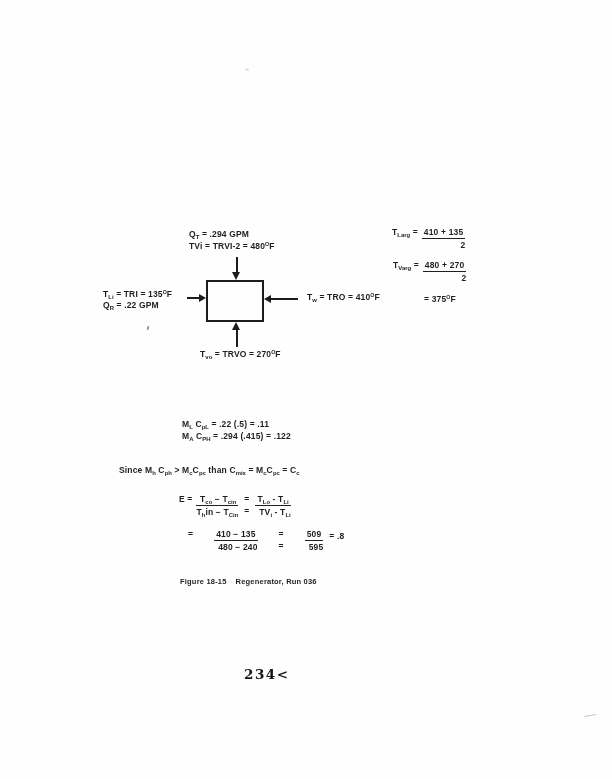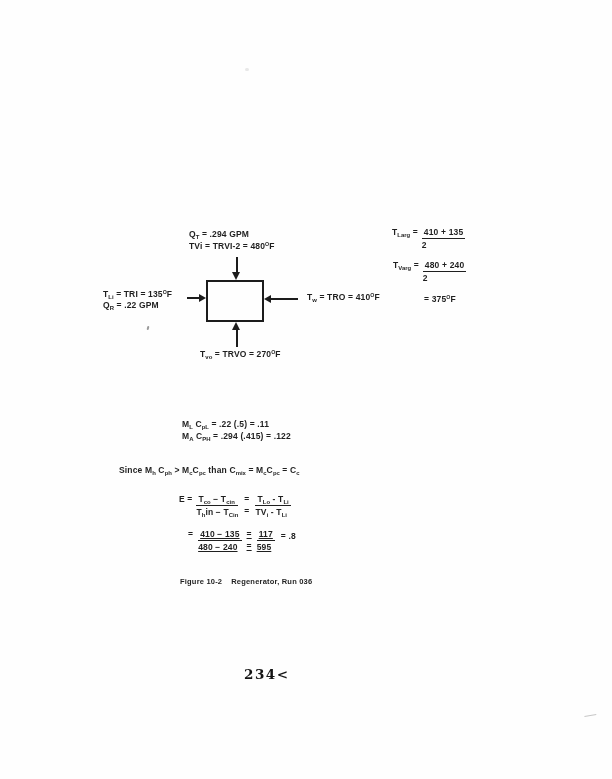--- a/index.html
+++ b/index.html
@@ -18,26 +18,26 @@
   .shaft-v{width:1.6px;background:#1c1c1c;}
   .shaft-h{height:1.6px;background:#1c1c1c;}
   .head{width:0;height:0;}
   .head-down{border-left:4px solid transparent;border-right:4px solid transparent;border-top:8px solid #1c1c1c;}
   .head-up{border-left:4px solid transparent;border-right:4px solid transparent;border-bottom:8px solid #1c1c1c;}
   .head-right{border-top:4px solid transparent;border-bottom:4px solid transparent;border-left:7px solid #1c1c1c;}
   .head-left{border-top:4px solid transparent;border-bottom:4px solid transparent;border-right:7px solid #1c1c1c;}
   
   .mrow{display:flex;align-items:flex-start;font-size:8.5px;font-weight:700;letter-spacing:.15px;white-space:nowrap;}
   .mrow>*{line-height:11.5px;}
-  .frac{display:inline-block;text-align:left;}
+  .frac{display:inline-block;text-align:right;}
   .frac .num{display:block;border-bottom:1.4px solid #1f1f1f;padding:0 2px 0 2px;line-height:11px;}
   .frac .den{display:block;padding-top:1px;line-height:11px;}
   .eqcol{display:inline-flex;flex-direction:column;line-height:11.5px;}
   .eqcol span{line-height:11.5px;}
-  .gap4{margin-left:4px;} .gap5{margin-left:5px;text-decoration:underline;} .gap6{margin-left:6px;}
+  .gap4{margin-left:4px;} .gap5{margin-left:21px;} .gap6{margin-left:6px;}
   .caption{display:flex;gap:9px;font-size:7.5px;font-weight:700;letter-spacing:.2px;white-space:nowrap;}
   .pagenum{font-family:"DejaVu Serif",serif;font-size:13.5px;font-weight:700;letter-spacing:1.5px;color:#141414;}
   
   .art-comma{width:2px;height:4px;background:#9a9a9a;border-radius:1px;transform:rotate(14deg);}
   .art-smudge{width:12px;height:4px;border-bottom:1px solid #c7c7c7;transform:rotate(-10deg);}
   .art-dot{width:4px;height:3px;background:#e8e8e8;border-radius:2px;}
 </style>
 </head>
 <body>
 
@@ -90,21 +90,21 @@
     <div class="abs mrow" style="left:392px;top:227px;">
       <span>T<sub>Larg</sub> =</span>
       <span class="frac gap4">
         <span class="num">410 + 135</span>
         <span class="den">2</span>
       </span>
     </div>
     <div class="abs mrow" style="left:393px;top:260px;">
       <span>T<sub>Varg</sub> =</span>
       <span class="frac gap4">
-        <span class="num">480 + 240</span>
+        <span class="num">480 + 270</span>
         <span class="den">2</span>
       </span>
     </div>
     <div class="abs mlabel" style="left:424px;top:294px;">= 375<sup>O</sup>F</div>
   </section>
 
   <section>
     <div class="abs mlabel lh" style="left:182px;top:419px;">
       <div>M<sub>L</sub> C<sub>pL</sub> = .22 (.5) = .11</div>
       <div>M<sub>A</sub> C<sub>PH</sub> = .294 (.415) = .122</div>
@@ -133,29 +133,29 @@
       <span>=</span>
       <span class="frac gap5">
         <span class="num">410 − 135</span>
         <span class="den">480 − 240</span>
       </span>
       <span class="eqcol gap5">
         <span>=</span>
         <span>=</span>
       </span>
       <span class="frac gap5">
-        <span class="num">117</span>
+        <span class="num">509</span>
         <span class="den">595</span>
       </span>
       <span class="gap6" style="margin-top:2px;">= .8</span>
     </div>
   </section>
 
   <div class="abs caption" style="left:180px;top:577px;">
-    <span>Figure 10-2</span>
+    <span>Figure 18-15</span>
     <span>Regenerator, Run 036</span>
   </div>
 
   <div class="abs pagenum" style="left:244px;top:666px;">234&lt;</div>
 
   <div class="abs art-dot" style="left:245px;top:68px;"></div>
   <div class="abs art-comma" style="left:147px;top:326px;"></div>
   <div class="abs art-smudge" style="left:584px;top:711px;"></div>
 
 </div>

